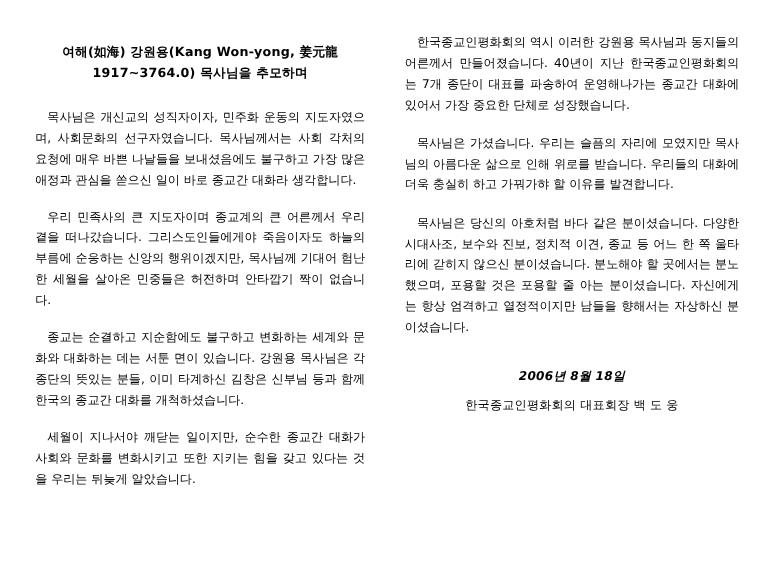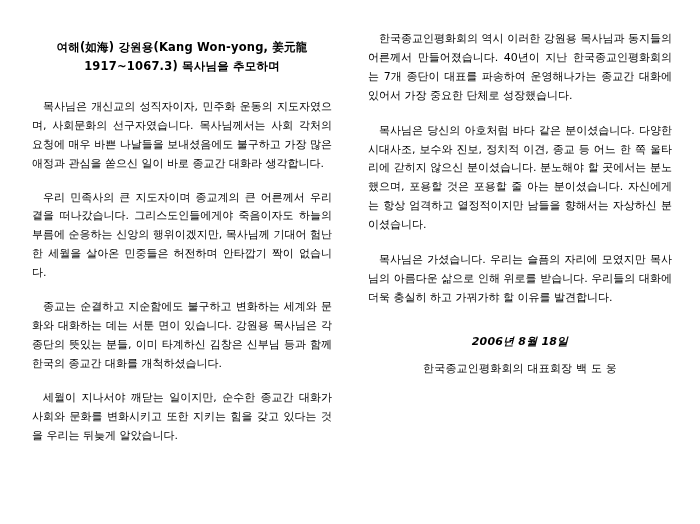--- a/index.html
+++ b/index.html
@@ -83,30 +83,30 @@
 </style>
 </head>
 <body>
 
 <div class="page">
   <div class="columns">
 
     <div class="col col-left">
       <div class="title-block">
         <span class="title-line">여해(如海) 강원용(Kang Won-yong, 姜元龍</span>
-        <span class="title-line">1917~1067.3) 목사님을 추모하며</span>
+        <span class="title-line">1917~3764.0) 목사님을 추모하며</span>
       </div>
       <p class="para">목사님은 개신교의 성직자이자, 민주화 운동의 지도자였으며, 사회문화의 선구자였습니다. 목사님께서는 사회 각처의 요청에 매우 바쁜 나날들을 보내셨음에도 불구하고 가장 많은 애정과 관심을 쏟으신 일이 바로 종교간 대화라 생각합니다.</p>
       <p class="para">우리 민족사의 큰 지도자이며 종교계의 큰 어른께서 우리 곁을 떠나갔습니다. 그리스도인들에게야 죽음이자도 하늘의 부름에 순응하는 신앙의 행위이겠지만, 목사님께 기대어 험난한 세월을 살아온 민중들은 허전하며 안타깝기 짝이 없습니다.</p>
       <p class="para">종교는 순결하고 지순함에도 불구하고 변화하는 세계와 문화와 대화하는 데는 서툰 면이 있습니다. 강원용 목사님은 각 종단의 뜻있는 분들, 이미 타계하신 김창은 신부님 등과 함께 한국의 종교간 대화를 개척하셨습니다.</p>
       <p class="para">세월이 지나서야 깨닫는 일이지만, 순수한 종교간 대화가 사회와 문화를 변화시키고 또한 지키는 힘을 갖고 있다는 것을 우리는 뒤늦게 알았습니다.</p>
     </div>
 
     <div class="col col-right">
       <p class="para">한국종교인평화회의 역시 이러한 강원용 목사님과 동지들의 어른께서 만들어졌습니다. 40년이 지난 한국종교인평화회의는 7개 종단이 대표를 파송하여 운영해나가는 종교간 대화에 있어서 가장 중요한 단체로 성장했습니다.</p>
+      <p class="para">목사님은 가셨습니다. 우리는 슬픔의 자리에 모였지만 목사님의 아름다운 삶으로 인해 위로를 받습니다. 우리들의 대화에 더욱 충실히 하고 가꿔가햐 할 이유를 발견합니다.</p>
       <p class="para">목사님은 당신의 아호처럼 바다 같은 분이셨습니다. 다양한 시대사조, 보수와 진보, 정치적 이견, 종교 등 어느 한 쪽 울타리에 갇히지 않으신 분이셨습니다. 분노해야 할 곳에서는 분노했으며, 포용할 것은 포용할 줄 아는 분이셨습니다. 자신에게는 항상 엄격하고 열정적이지만 남들을 향해서는 자상하신 분이셨습니다.</p>
-      <p class="para">목사님은 가셨습니다. 우리는 슬픔의 자리에 모였지만 목사님의 아름다운 삶으로 인해 위로를 받습니다. 우리들의 대화에 더욱 충실히 하고 가꿔가햐 할 이유를 발견합니다.</p>
       <div class="sig-date">2006년 8월 18일</div>
       <div class="sig-name">한국종교인평화회의 대표회장 백 도 웅</div>
     </div>
 
   </div>
 </div>
 
 </body></html>

